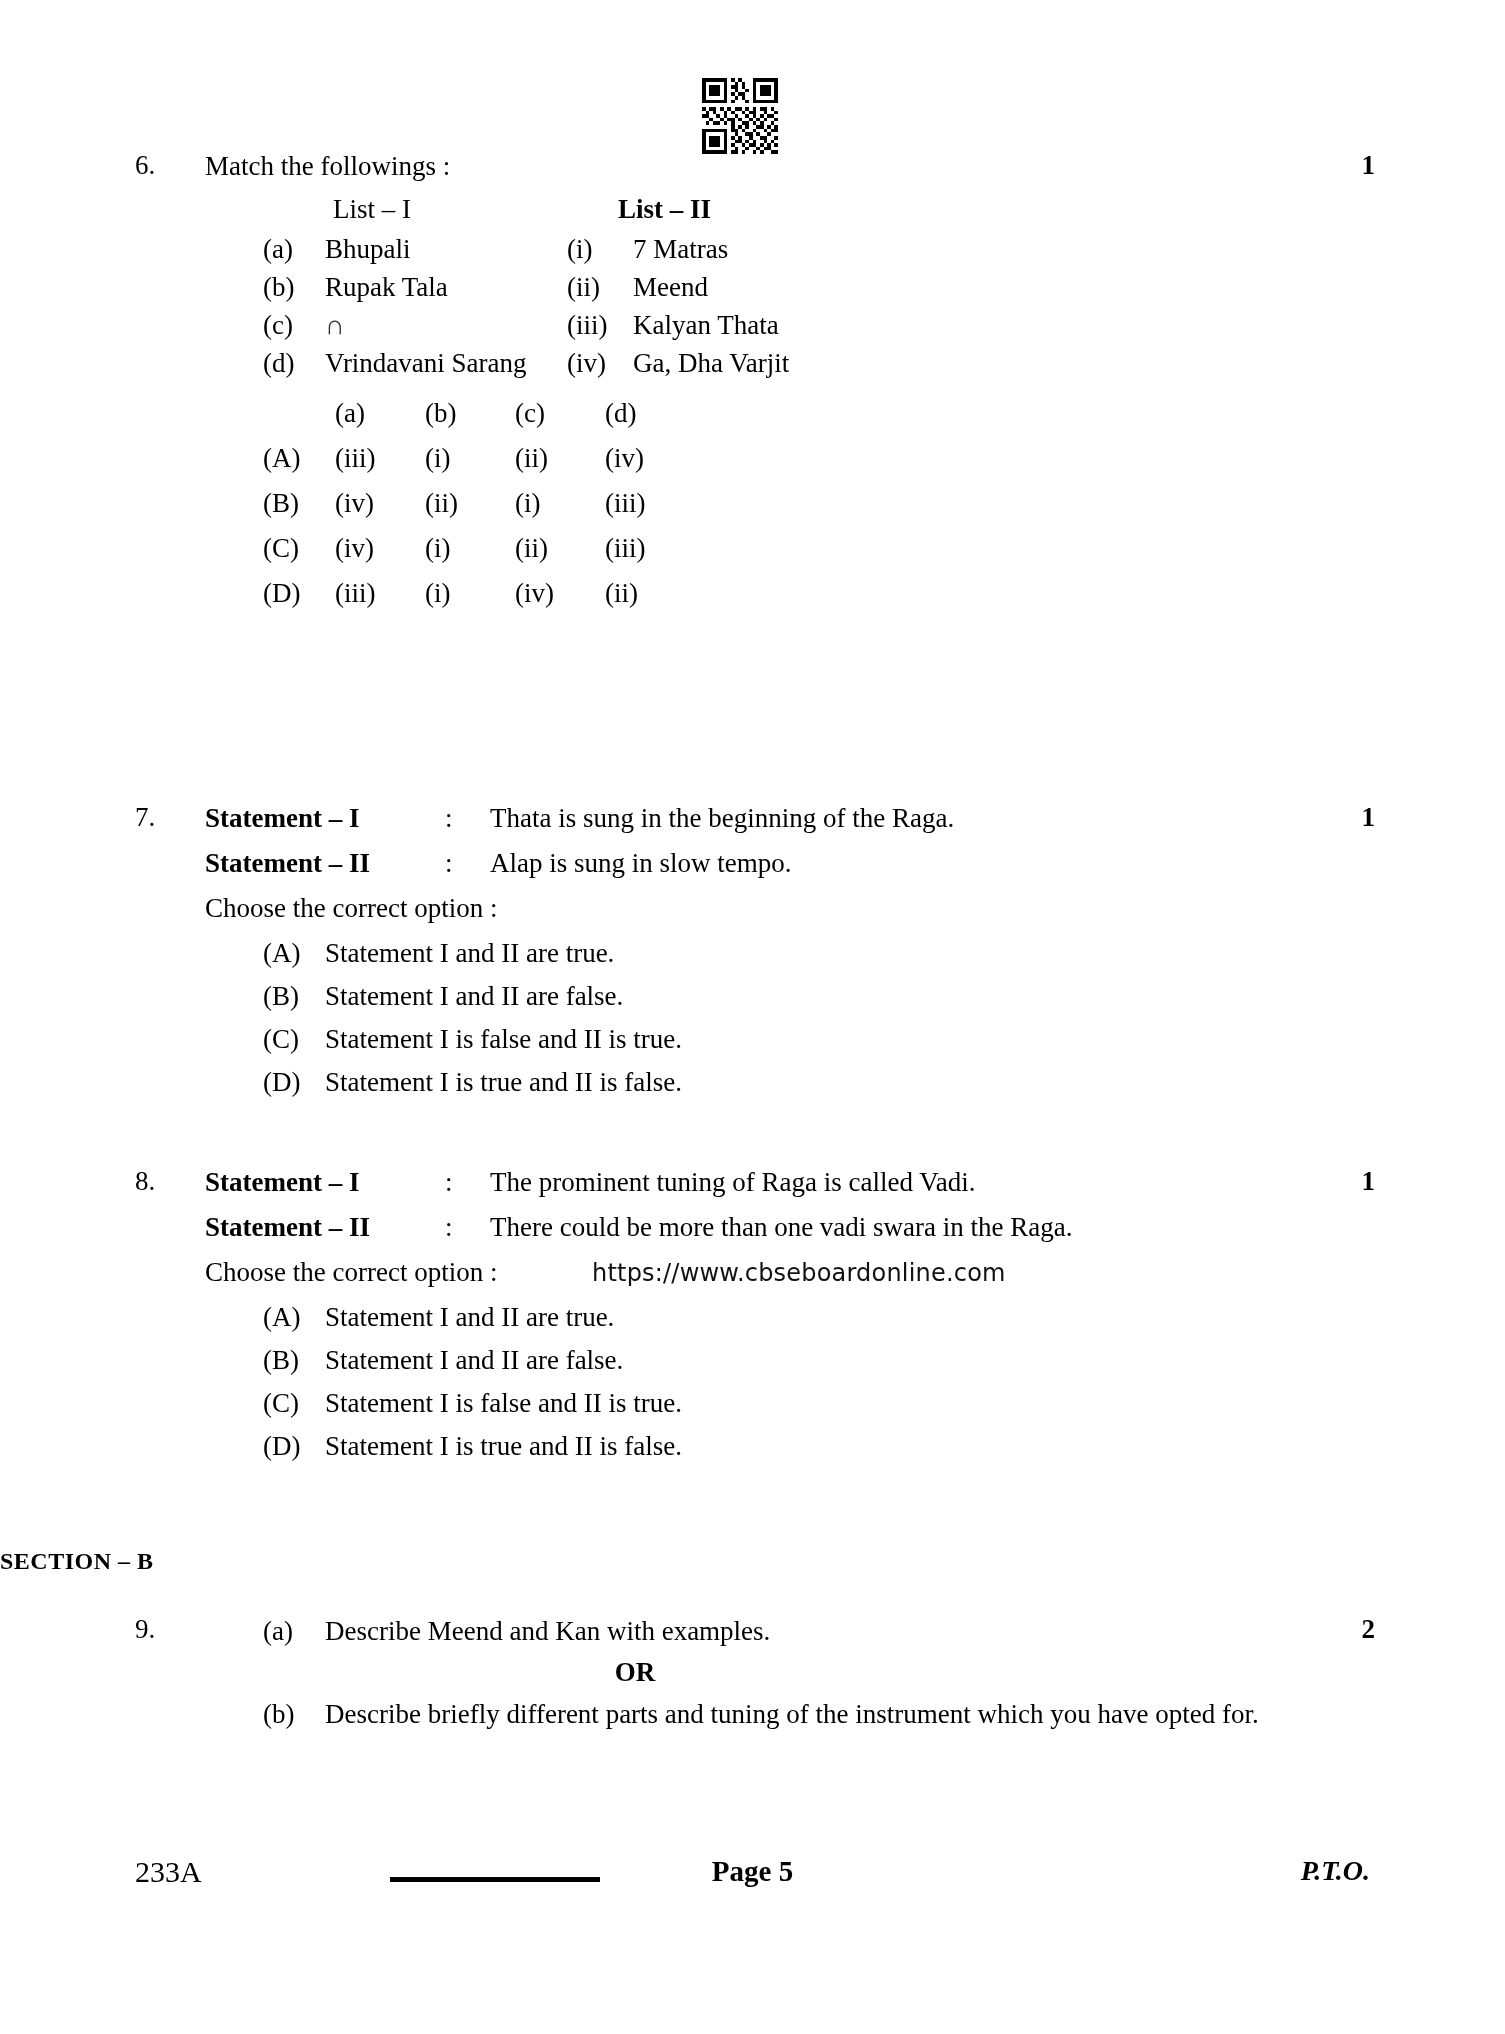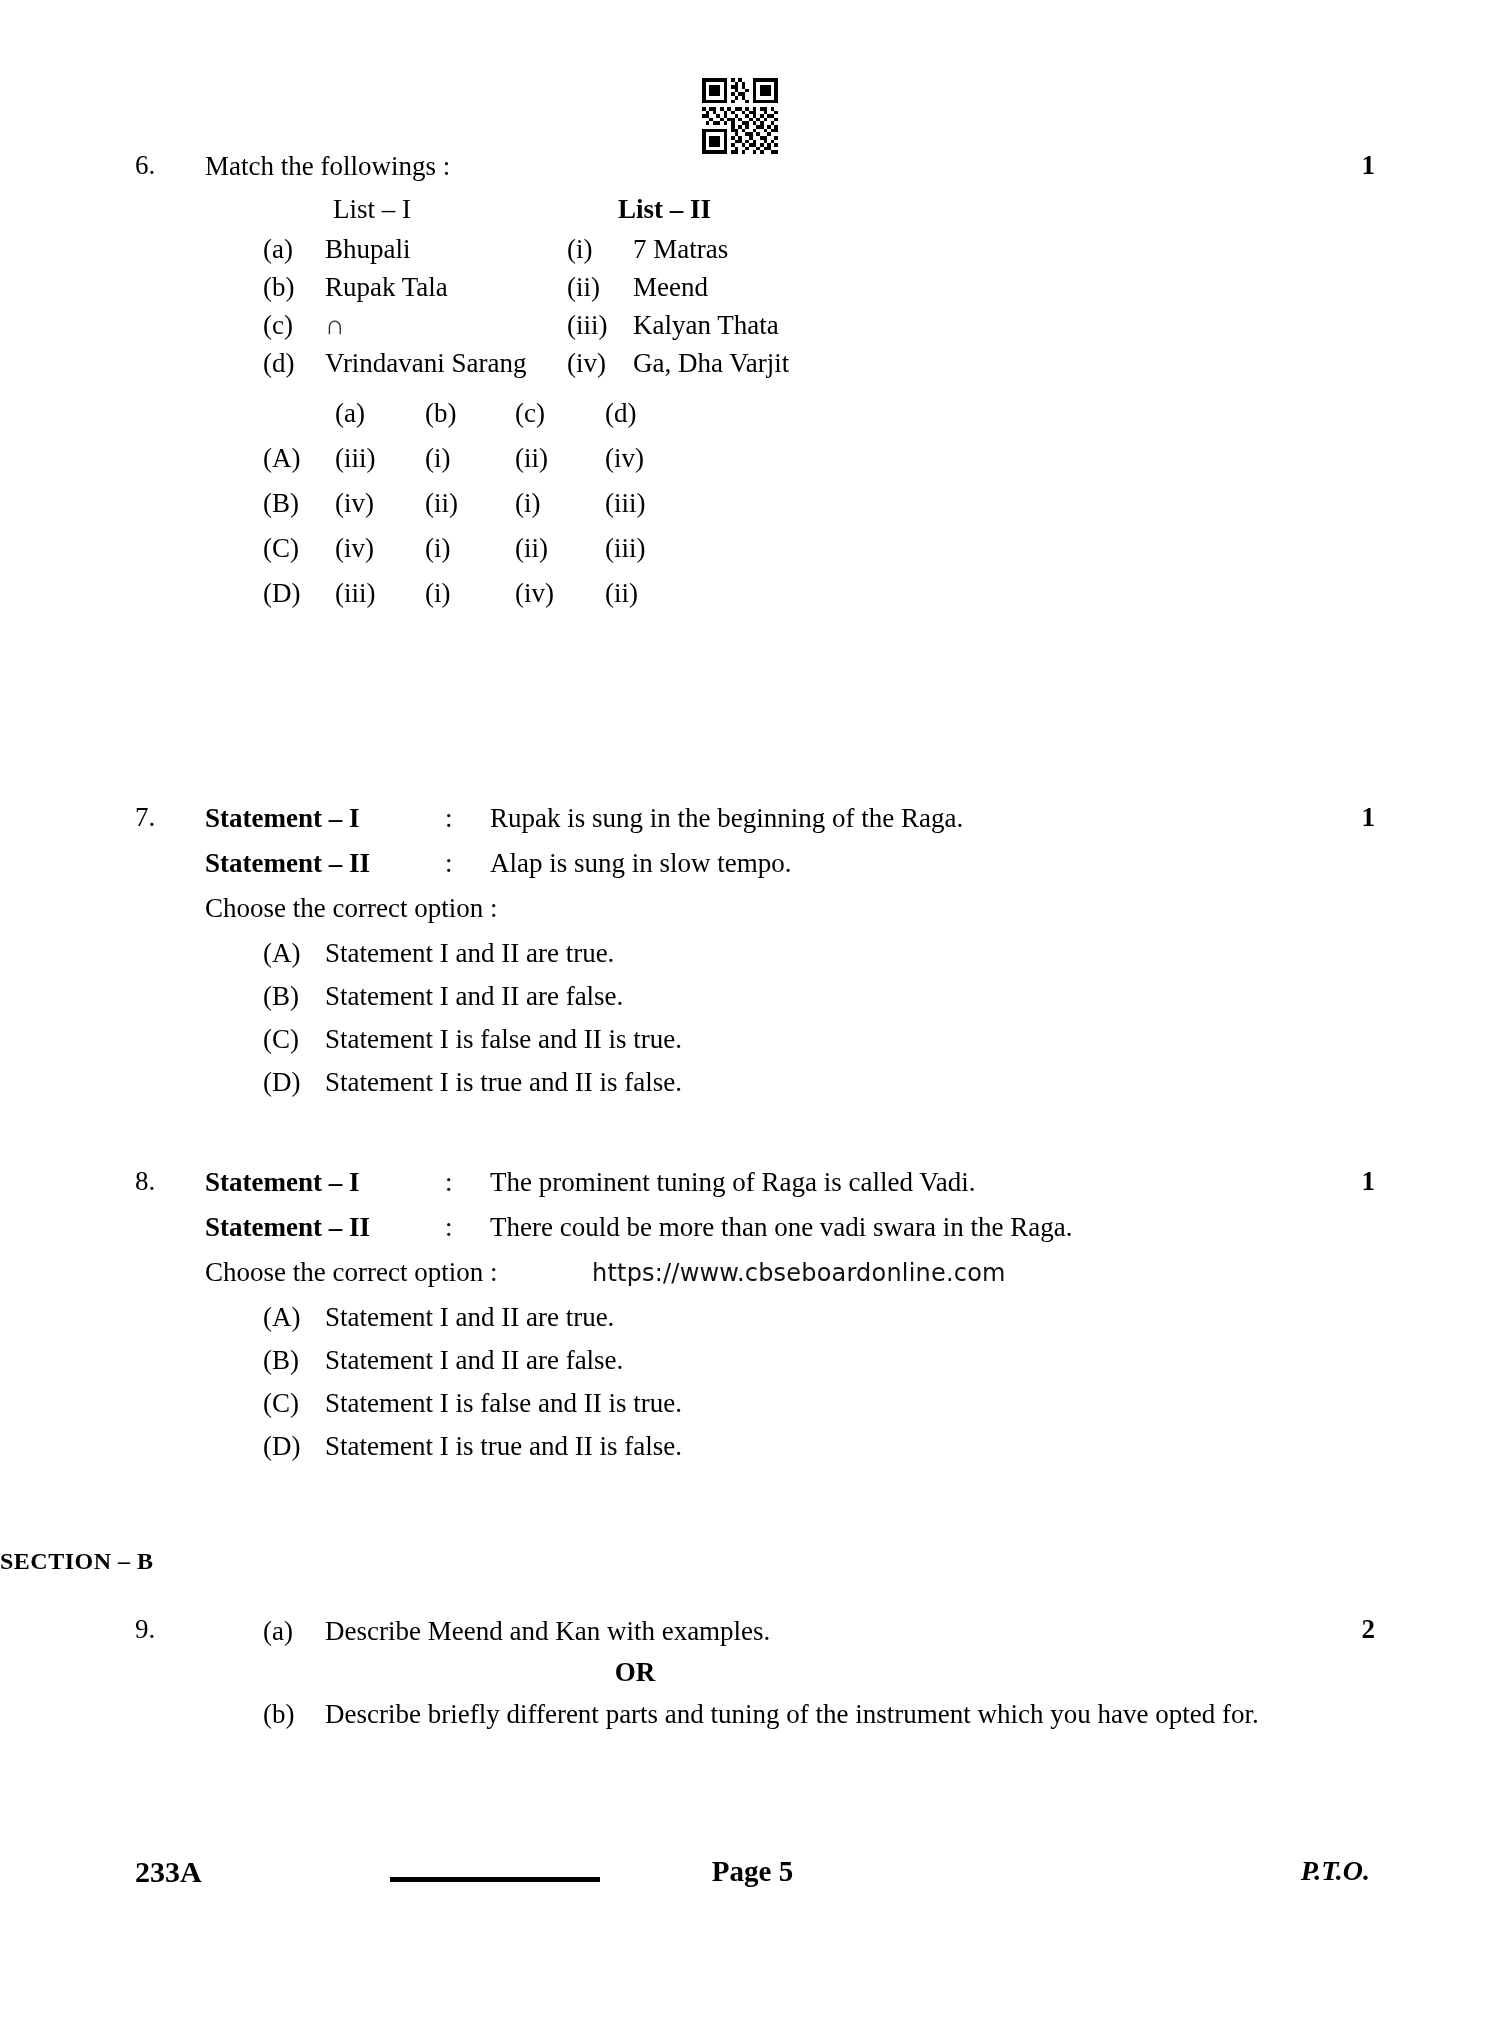--- a/index.html
+++ b/index.html
@@ -177,21 +177,21 @@
   
   .footer {
     position: absolute;
     left: 0;
     right: 0;
     top: 1855px;
     height: 50px;
   }
   .footer .code {
     position: absolute; left: 135px; top: 0;
-    font-weight: bold; font-size: 30px;
+    font-weight: normal; font-size: 30px;
   }
   .footer .rule {
     position: absolute; left: 390px; top: 22px;
     width: 210px; height: 5px; background: #000;
   }
   .footer .pageno {
     position: absolute; left: 0; right: 0; top: 0;
     text-align: center;
     font-weight: bold; font-size: 29px;
   }
@@ -402,21 +402,21 @@
     </div>
   </div>
 
   <div class="q" id="q7">
     <span class="q-num">7.</span>
     <span class="marks">1</span>
     <div class="q-body">
       <div class="stmt-row">
         <span class="s-lbl">Statement – I</span>
         <span class="s-colon">:</span>
-        <span class="s-text">Rupak is sung in the beginning of the Raga.</span>
+        <span class="s-text">Thata is sung in the beginning of the Raga.</span>
       </div>
       <div class="stmt-row">
         <span class="s-lbl">Statement – II</span>
         <span class="s-colon">:</span>
         <span class="s-text">Alap is sung in slow tempo.</span>
       </div>
       <div class="choose">
         <span>Choose the correct option :</span>
       </div>
       <div class="opt-row">

